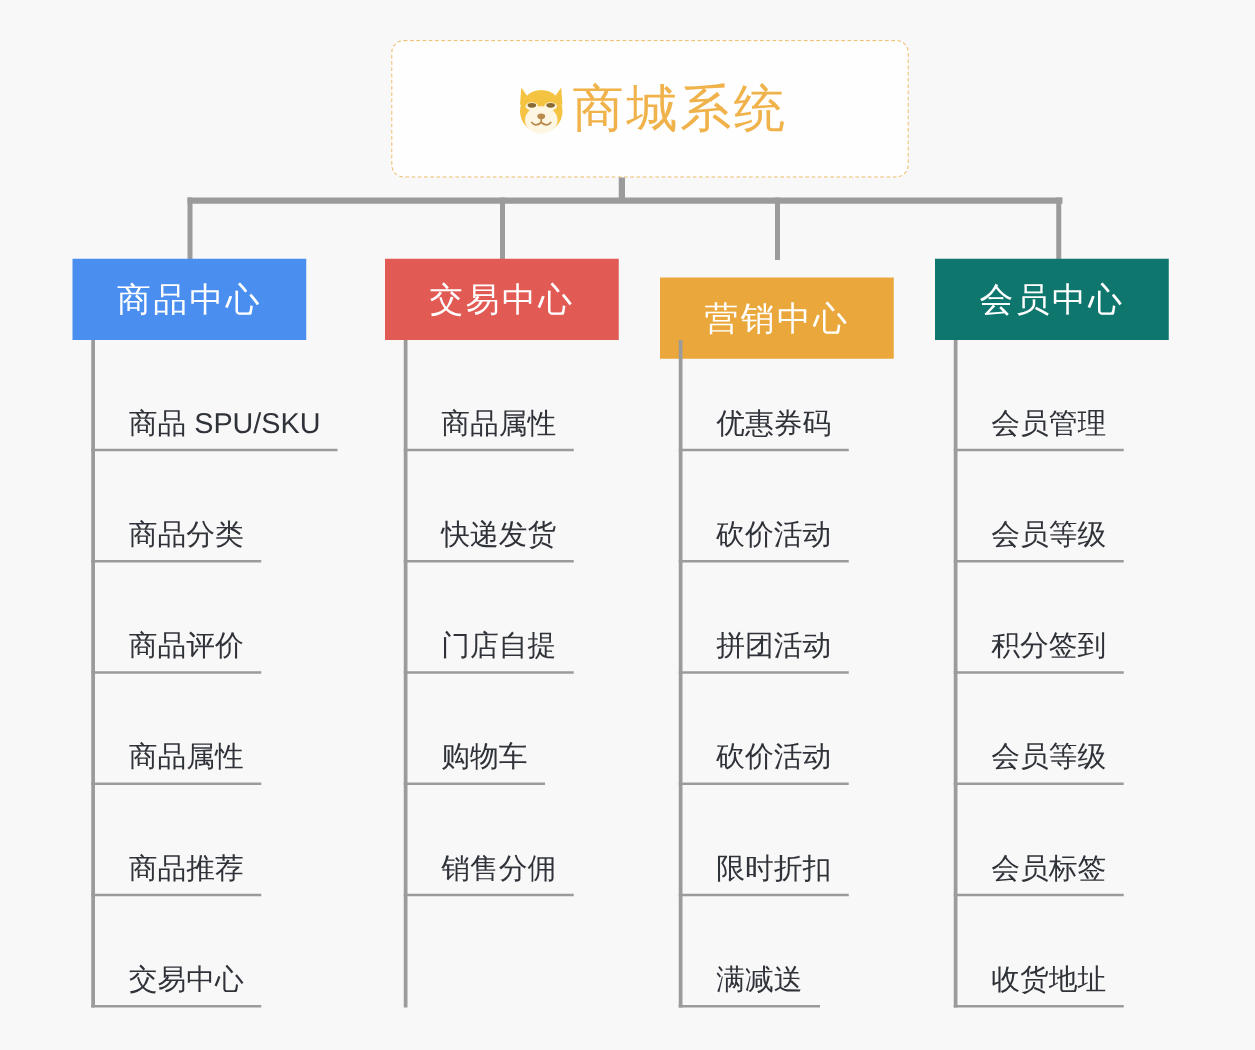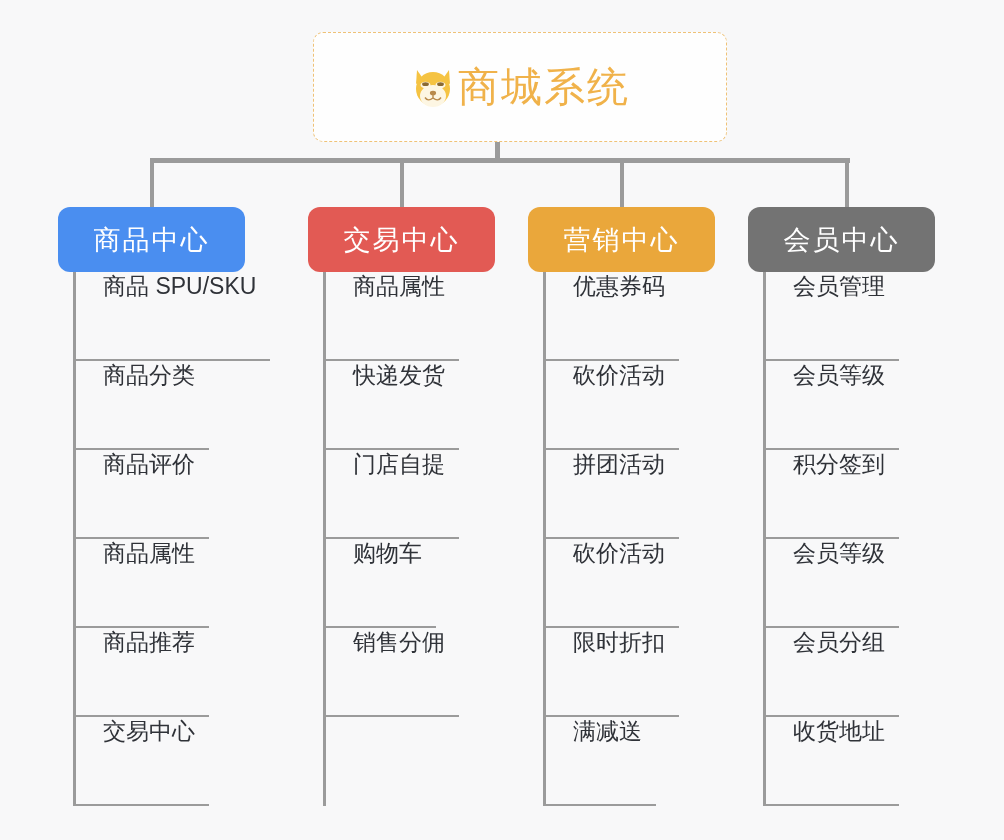--- a/index.html
+++ b/index.html
@@ -64,21 +64,21 @@
     top: 207px;
     width: 200px;
   }
   .cat-header {
     position: absolute;
     top: 0;
     left: 0;
     width: 187px;
     height: 65px;
     box-sizing: border-box;
-    border-radius: 12px;
+    border-radius: 0;
     display: flex;
     align-items: center;
     justify-content: center;
     color: #ffffff;
     font-size: 27px;
     letter-spacing: 2px;
     white-space: nowrap;
   }
   .spine {
     position: absolute;
@@ -90,20 +90,21 @@
   .leaf-list {
     position: absolute;
     left: 15px;
     top: 65px;
     width: 190px;
   }
   .leaf {
     position: relative;
     height: 89px;
     display: flex;
+    align-items: flex-end;
   }
   .leaf-inner {
     display: inline-block;
     padding: 0 14px 6px 30px;
     border-bottom: 2px solid #9b9b9b;
     font-size: 23px;
     color: #2f3238;
     white-space: nowrap;
     line-height: 1.25;
   }
@@ -192,21 +193,21 @@
       <div class="leaf">
           <span class="leaf-inner">购物车</span>
         </div>
       <div class="leaf">
           <span class="leaf-inner">销售分佣</span>
         </div>
     </div>
   </div>
 
   <div class="column" id="col-2">
-    <div class="cat-header" style="background:#eaa73b;">
+    <div class="cat-header" style="background:#eaa73b;margin-top:15px;">
       <span>营销中心</span>
     </div>
     <div class="spine" style="height:534px;"></div>
     <div class="leaf-list">
       <div class="leaf">
           <span class="leaf-inner">优惠券码</span>
         </div>
       <div class="leaf">
           <span class="leaf-inner">砍价活动</span>
         </div>
@@ -219,39 +220,39 @@
       <div class="leaf">
           <span class="leaf-inner">限时折扣</span>
         </div>
       <div class="leaf">
           <span class="leaf-inner">满减送</span>
         </div>
     </div>
   </div>
 
   <div class="column" id="col-3">
-    <div class="cat-header" style="background:#737373;">
+    <div class="cat-header" style="background:#0f766e;">
       <span>会员中心</span>
     </div>
     <div class="spine" style="height:534px;"></div>
     <div class="leaf-list">
       <div class="leaf">
           <span class="leaf-inner">会员管理</span>
         </div>
       <div class="leaf">
           <span class="leaf-inner">会员等级</span>
         </div>
       <div class="leaf">
           <span class="leaf-inner">积分签到</span>
         </div>
       <div class="leaf">
           <span class="leaf-inner">会员等级</span>
         </div>
       <div class="leaf">
-          <span class="leaf-inner">会员分组</span>
+          <span class="leaf-inner">会员标签</span>
         </div>
       <div class="leaf">
           <span class="leaf-inner">收货地址</span>
         </div>
     </div>
   </div>
 
 </div>
 
 </body></html>

